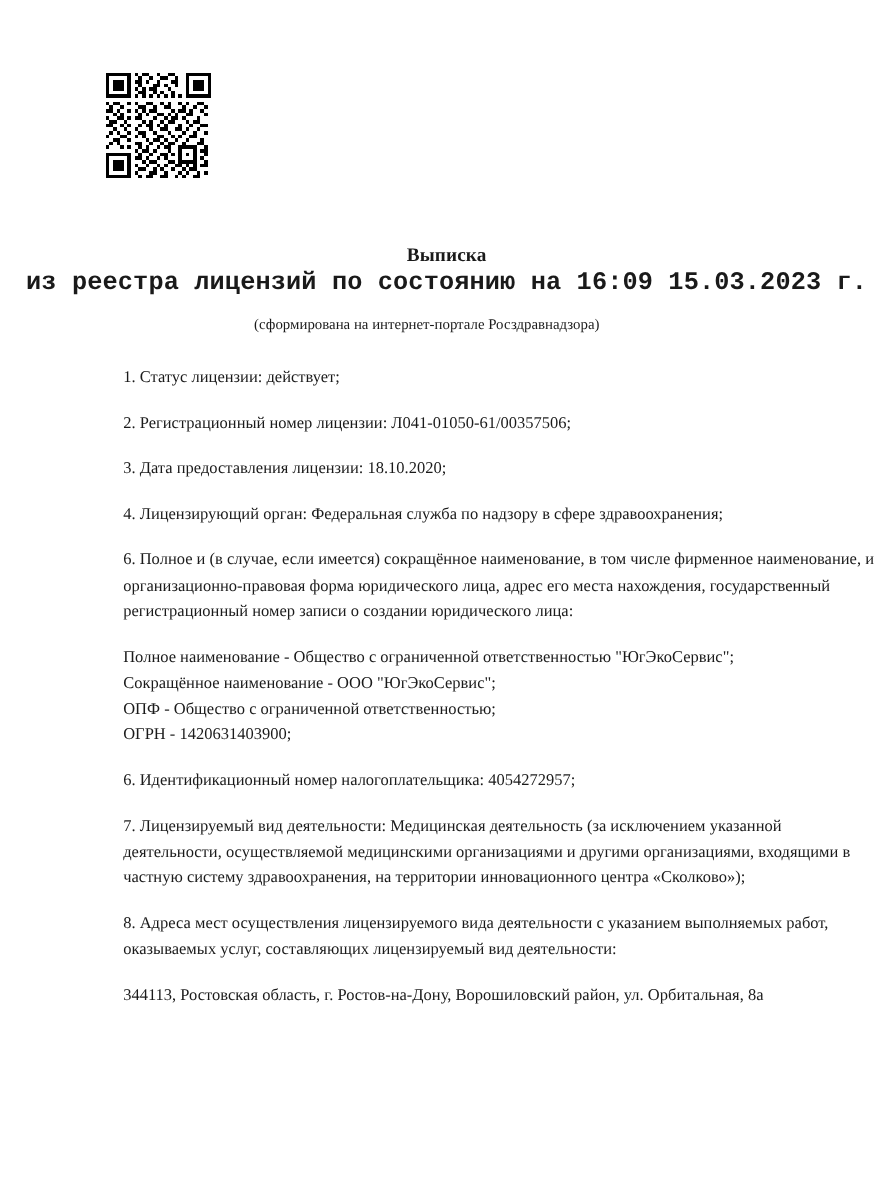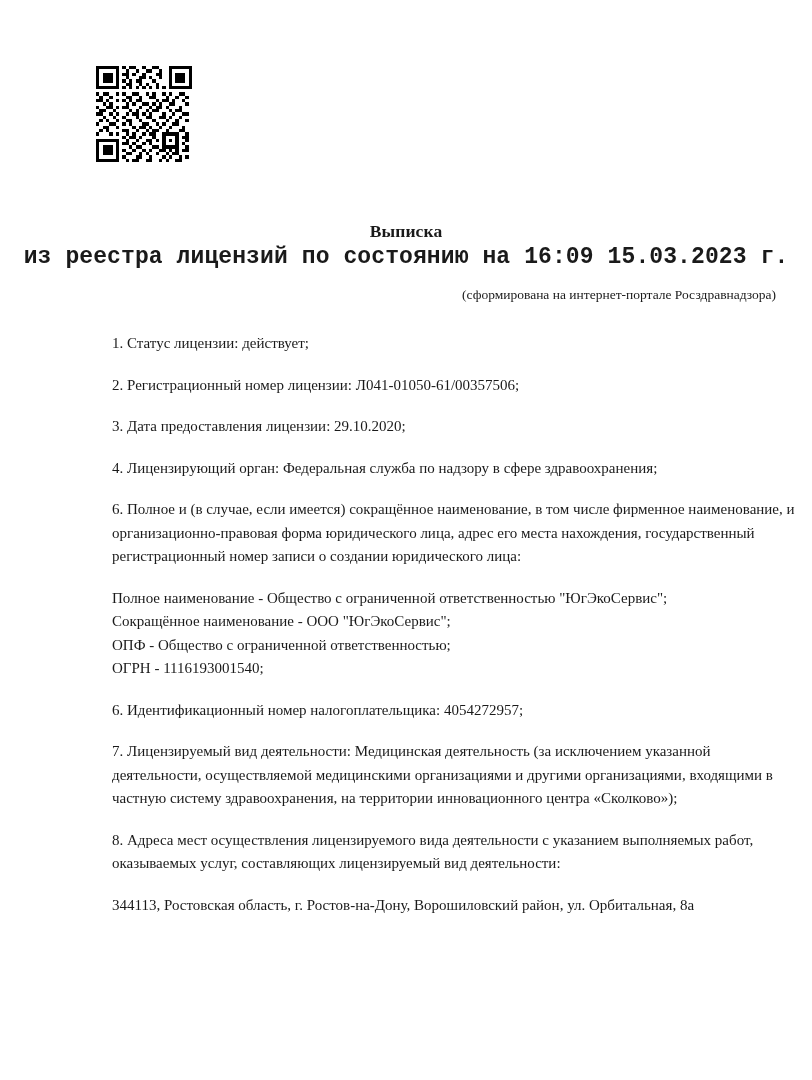--- a/index.html
+++ b/index.html
@@ -46,21 +46,21 @@
   }
   .title-line2 { font-size: 23px; font-family: Liberation Mono, monospace; }
 
   .subtitle {
     position: absolute;
     top: 286px;
     left: 0;
     width: 812px;
     padding-right: 36px;
     box-sizing: border-box;
-    text-align: right;
+    text-align: center;
     font-size: 13.5px;
     line-height: 18px;
   }
 
   
   .content {
     position: absolute;
     top: 332px;
     left: 96px;
     width: 686px;
@@ -313,29 +313,29 @@
   <div class="title-block">
     <div>Выписка</div>
     <div class="title-line2">из реестра лицензий по состоянию на 16:09 15.03.2023 г.</div>
   </div>
 
   <div class="subtitle">(сформирована на интернет-портале Росздравнадзора)</div>
 
   <div class="content">
     <p class="para">1. Статус лицензии: действует;</p>
     <p class="para">2. Регистрационный номер лицензии: Л041-01050-61/00357506;</p>
-    <p class="para">3. Дата предоставления лицензии: 29.10.2020;</p>
+    <p class="para">3. Дата предоставления лицензии: 18.10.2020;</p>
     <p class="para">4. Лицензирующий орган: Федеральная служба по надзору в сфере здравоохранения;</p>
     <p class="para">6. Полное и (в случае, если имеется) сокращённое наименование, в том числе фирменное наименование, и организационно-правовая форма юридического лица, адрес его места нахождения, государственный регистрационный номер записи о создании юридического лица:</p>
 
     <div class="block-lines">
       <div>Полное наименование - Общество с ограниченной ответственностью "ЮгЭкоСервис";</div>
       <div>Сокращённое наименование - ООО "ЮгЭкоСервис";</div>
       <div>ОПФ - Общество с ограниченной ответственностью;</div>
-      <div>ОГРН - 1116193001540;</div>
+      <div>ОГРН - 1420631403900;</div>
     </div>
 
     <p class="para">6. Идентификационный номер налогоплательщика: 4054272957;</p>
     <p class="para">7. Лицензируемый вид деятельности: Медицинская деятельность (за исключением указанной деятельности, осуществляемой медицинскими организациями и другими организациями, входящими в частную систему здравоохранения, на территории инновационного центра «Сколково»);</p>
     <p class="para">8. Адреса мест осуществления лицензируемого вида деятельности с указанием выполняемых работ, оказываемых услуг, составляющих лицензируемый вид деятельности:</p>
     <p class="para">344113, Ростовская область, г. Ростов-на-Дону, Ворошиловский район, ул. Орбитальная, 8а</p>
   </div>
 
 </div>
 

